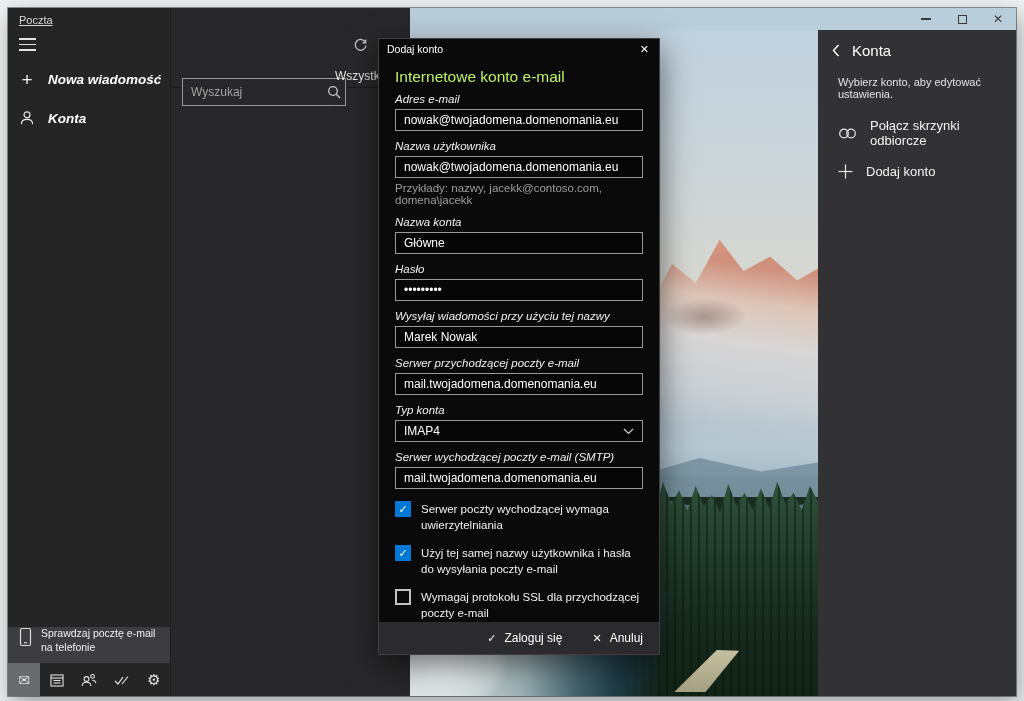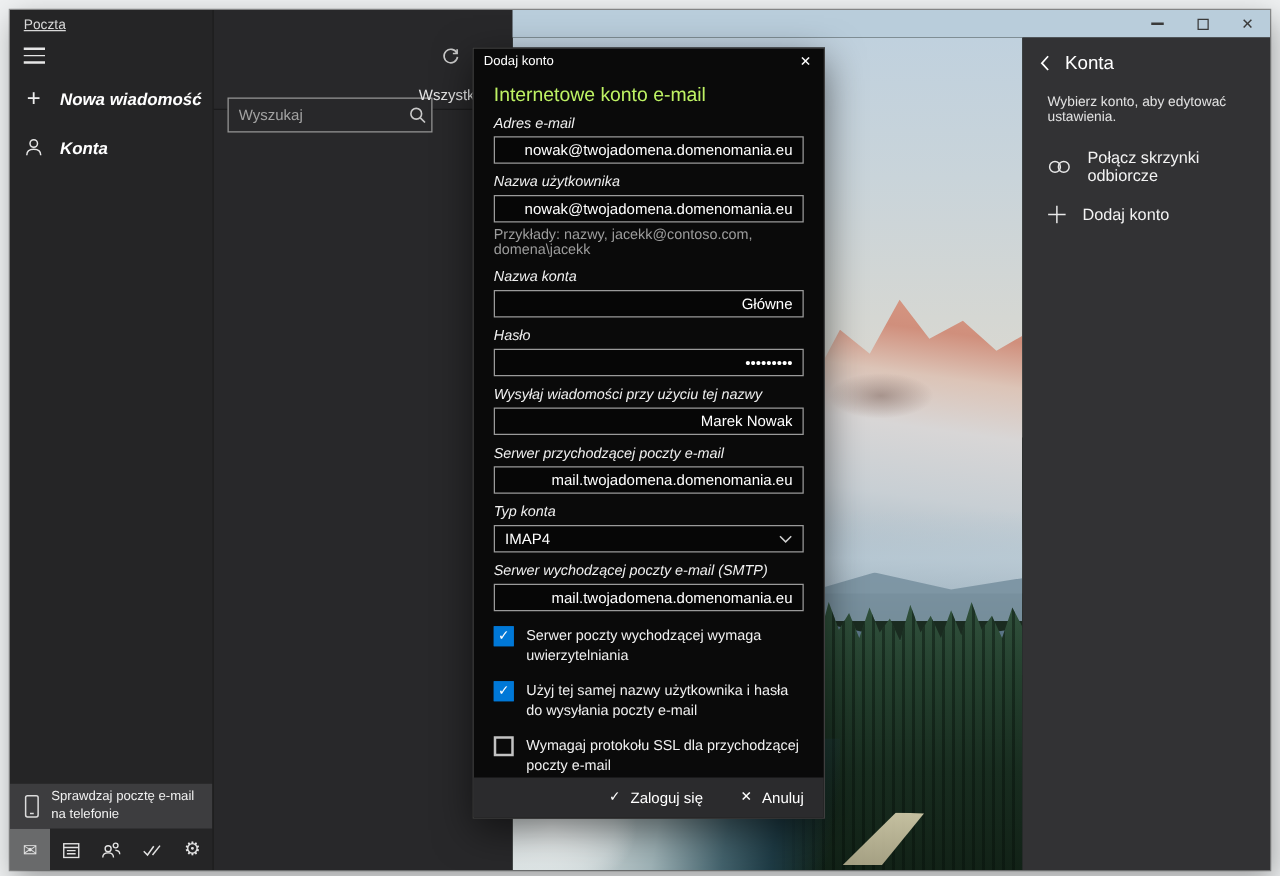--- a/index.html
+++ b/index.html
@@ -21,21 +21,21 @@
   .sidebar{position:absolute;left:0;top:0;width:162px;height:688px;background:#252526;z-index:2;color:#eee;}
   .app-title{position:absolute;left:11px;top:6px;font-size:11px;color:#d9d9d9;text-decoration:underline;}
   .hamburger{position:absolute;left:11px;top:30px;width:17px;height:13px;display:flex;flex-direction:column;justify-content:space-between;cursor:pointer;}
   .hamburger div{height:1.6px;background:#e6e6e6;}
   .side-item{position:absolute;left:0;width:162px;height:30px;display:flex;align-items:center;gap:13px;padding-left:11px;cursor:pointer;}
   .side-item .txt{font-size:13.5px;font-weight:700;color:#fff;font-style:italic;}
   .plus-glyph{font-size:19px;font-weight:300;color:#eee;line-height:1;width:16px;text-align:center;}
 
   
   .phone-banner{position:absolute;left:0;bottom:33px;width:162px;height:36px;background:#3d3d3f;
-                display:flex;align-items:center;gap:9px;padding:0 8px 0 11px;cursor:pointer;}
+                display:flex;align-items:flex-start;gap:9px;padding:0 8px 0 11px;cursor:pointer;}
   .phone-banner .txt{font-size:10.5px;line-height:1.3;color:#f0f0f0;}
 
   
   .bottom-nav{position:absolute;left:0;bottom:0;width:162px;height:33px;background:#252526;
               display:flex;justify-content:space-between;}
   .nav-btn{width:32px;height:33px;display:flex;align-items:center;justify-content:center;color:#e3e3e3;cursor:pointer;}
   .nav-btn.selected{background:#696a6b;}
   .glyph14{font-size:14px;line-height:1;}
   .glyph15{font-size:15px;line-height:1;}
 
@@ -93,21 +93,21 @@
           border:1px solid #3f3f3f;box-shadow:0 10px 30px rgba(0,0,0,.55);color:#f2f2f2;}
   .dlg-titlebar{position:absolute;left:0;top:0;right:0;height:20px;display:flex;align-items:center;
                 justify-content:space-between;padding:0 10px 0 8px;}
   .dlg-title{font-size:10.5px;color:#fff;}
   .dlg-close{font-size:11px;color:#fff;cursor:pointer;}
   .dlg-body{position:absolute;left:0;top:20px;right:0;bottom:32px;padding:0 16px;overflow:hidden;}
   .dlg-heading{font-size:15.5px;font-weight:400;color:#bef264;margin:8px 0 6px;line-height:20px;}
   .fgroup{margin-bottom:9px;}
   .fgroup .flabel{display:block;font-size:11.5px;line-height:13px;margin-bottom:3px;color:#f0f0f0;font-style:italic;}
   .fgroup input{display:block;width:100%;height:22px;background:#060606;border:1px solid #9a9a9a;
-                color:#fff;font-size:12px;padding:0 8px;font-family:inherit;outline:none;text-align:right;}
+                color:#fff;font-size:12px;padding:0 8px;font-family:inherit;outline:none;}
   .sel{display:flex;align-items:center;justify-content:space-between;width:100%;height:22px;background:#060606;
        border:1px solid #9a9a9a;color:#fff;font-size:12px;padding:0 8px;cursor:pointer;}
   .hint{font-size:11.5px;color:#9d9d9d;margin:2px 0 10px;}
   .mb4{margin-bottom:4px;}
   .cb-section{margin-top:12px;}
   .cb-row{display:flex;gap:10px;margin-bottom:12px;align-items:flex-start;cursor:pointer;}
   .cb{width:16px;height:16px;flex:0 0 16px;border:2px solid #c3c3c3;background:transparent;
       display:flex;align-items:center;justify-content:center;}
   .cb .tick{display:none;font-size:11px;color:#fff;line-height:1;}
   .cb.checked{background:#0078d7;border-color:#0078d7;}

